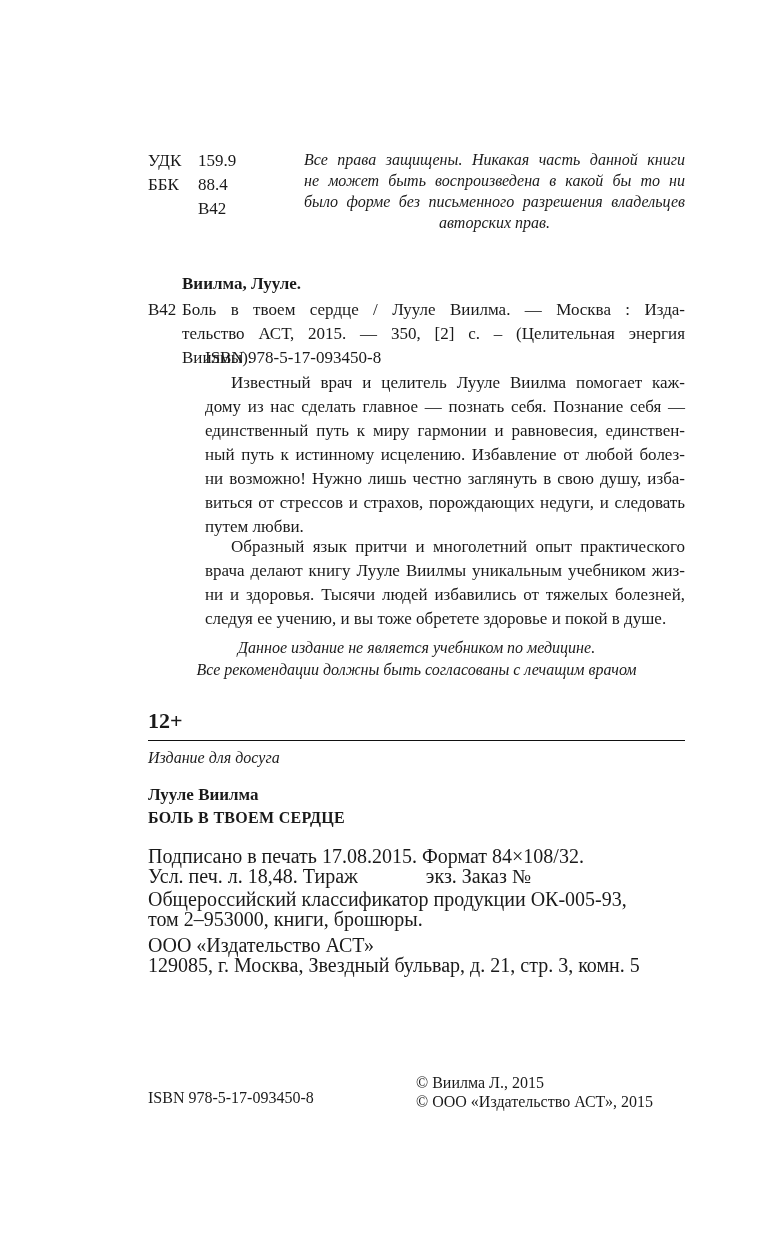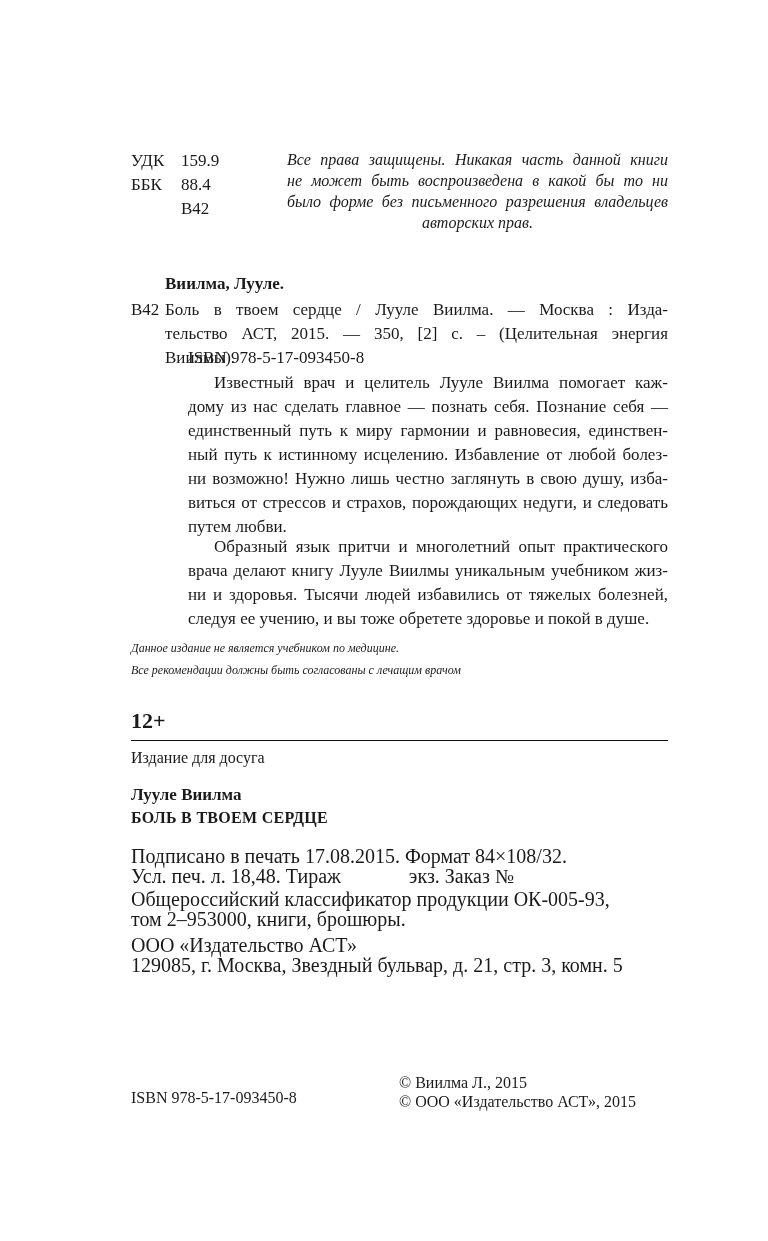--- a/index.html
+++ b/index.html
@@ -1,44 +1,44 @@
 <!DOCTYPE html>
 <html><head>
 <meta charset="utf-8">
 <style>
   html, body { margin: 0; padding: 0; background: #ffffff; }
   body {
     width: 768px; height: 1241px; position: relative; overflow: hidden;
     font-family: "Liberation Serif", "DejaVu Serif", serif;
     color: #1a1a1a;
   }
-  .abs { position: absolute; }
+  .abs { position: absolute; margin-left: 17px; }
   .udk { left: 131px; top: 149px; font-size: 17px; line-height: 24px; }
   .udk .row { display: flex; }
   .udk .k { width: 50px; }
   .rights {
     left: 287px; top: 149px; width: 381px;
     font-style: italic; font-size: 16px; line-height: 21px;
     text-align: justify; text-align-last: center;
   }
   .rights span { display: block; text-align: justify; text-align-last: justify; }
   .rights span.last { text-align-last: center; }
   .author { left: 165px; top: 274px; font-weight: bold; font-size: 17px; }
   .entry-code { left: 131px; top: 298px; font-size: 17px; line-height: 24px; }
   .entry { left: 165px; top: 298px; width: 503px; font-size: 17px; line-height: 24px; }
   .entry span, .para span { display: block; text-align: justify; text-align-last: justify; white-space: nowrap; }
   .entry span.last, .para span.last { text-align-last: left; }
   .isbn1 { left: 188px; top: 346px; font-size: 17px; line-height: 24px; }
   .para { left: 188px; width: 480px; font-size: 17px; line-height: 24px; }
   .para span.first { padding-left: 26px; }
-  .disclaimer { left: 131px; width: 537px; text-align: left; font-style: italic; font-size: 12px; line-height: 22px; }
+  .disclaimer { left: 131px; width: 537px; text-align: center; font-style: italic; font-size: 16px; line-height: 22px; }
   .center-block { left: 131px; width: 537px; text-align: left; }
   .age { top: 707px; font-weight: bold; font-size: 22px; line-height: 28px; }
   .rule { left: 131px; top: 740px; width: 537px; height: 0; border-top: 1.5px solid #111; }
-  .leisure { top: 747px; font-size: 16px; line-height: 22px; }
+  .leisure { top: 747px; font-style: italic; font-size: 16px; line-height: 22px; }
   .bookauthor { top: 783px; font-weight: bold; font-size: 17px; line-height: 24px; }
   .booktitle { top: 806px; font-weight: bold; font-size: 16px; line-height: 24px; letter-spacing: 0.3px; }
   .imprint { font-size: 20px; line-height: 20px; }
   .isbn2 { left: 131px; top: 1088px; font-size: 16px; line-height: 20px; }
   .copy { left: 399px; top: 1073px; font-size: 16px; line-height: 19px; }
   .gap { display: inline-block; width: 68px; }
 </style>
 </head>
 <body>
 

